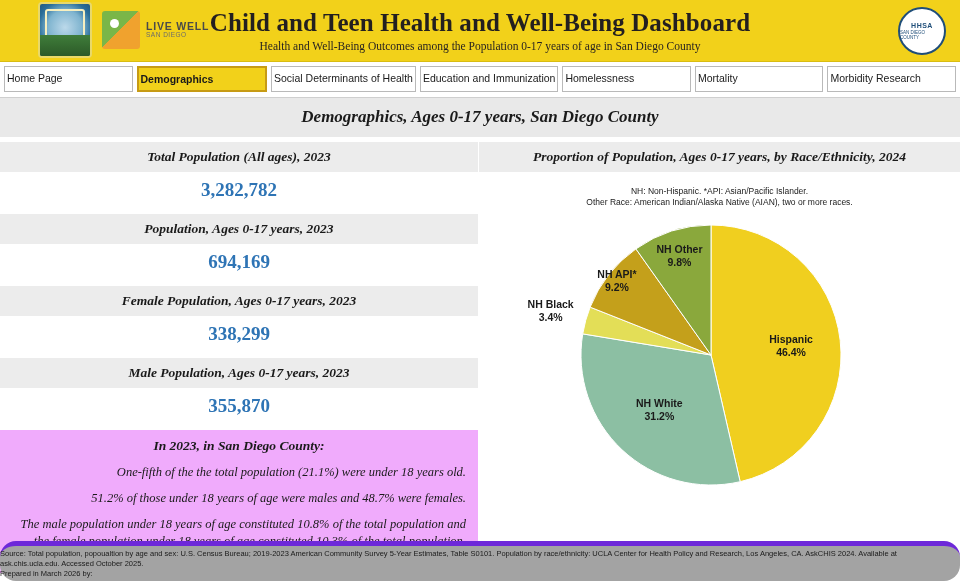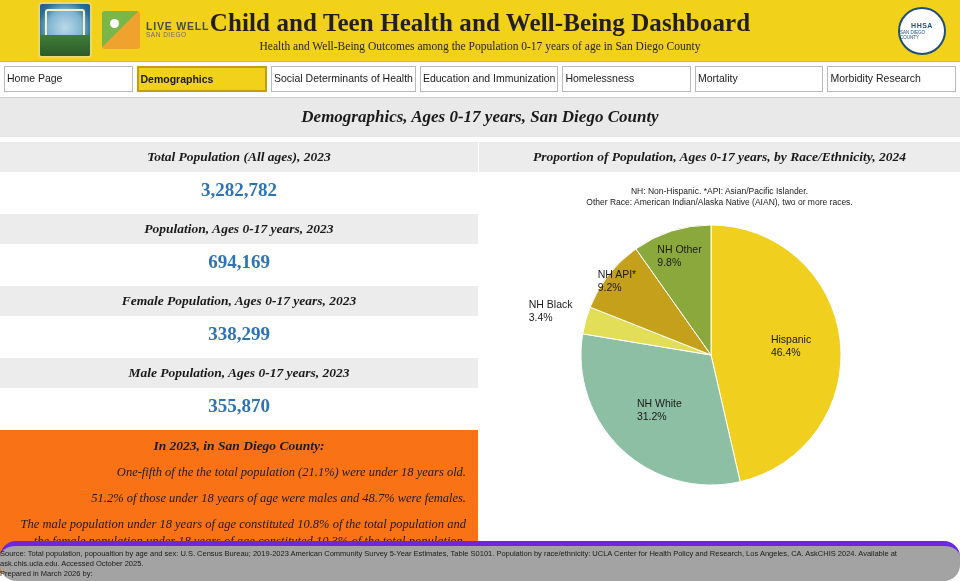--- a/index.html
+++ b/index.html
@@ -170,21 +170,21 @@
     text-align: center;
     font-family: "Liberation Serif", serif;
     font-weight: bold;
     font-size: 19px;
     color: #2e74b5;
     padding: 7px 0 9px 0;
     background: #ffffff;
   }
 
   .note-box {
-    background: #f97316;
+    background: #f0abfc;
     margin-top: 4px;
     padding: 8px 12px 14px 12px;
   }
   .note-title {
     text-align: center;
     font-family: "Liberation Serif", serif;
     font-style: italic;
     font-weight: bold;
     font-size: 13.5px;
     color: #1a1a1a;
@@ -220,22 +220,23 @@
     margin-top: 14px;
   }
   .chart-area {
     position: relative;
     height: 330px;
   }
   .chart-svg { position: absolute; left: 0; top: 0; }
   .pie-label {
     position: absolute;
     font-size: 10.5px;
-    font-weight: normal;
-    color: #1a1a1a;
+    font-weight: bold;
+    color: #1a1a1a;
+    text-align: center;
     line-height: 1.25;
     white-space: nowrap;
   }
 
   
   .footer {
     position: absolute;
     left: 0; bottom: 0;
     width: 960px;
     border-top: 5px solid #6d28d9;

